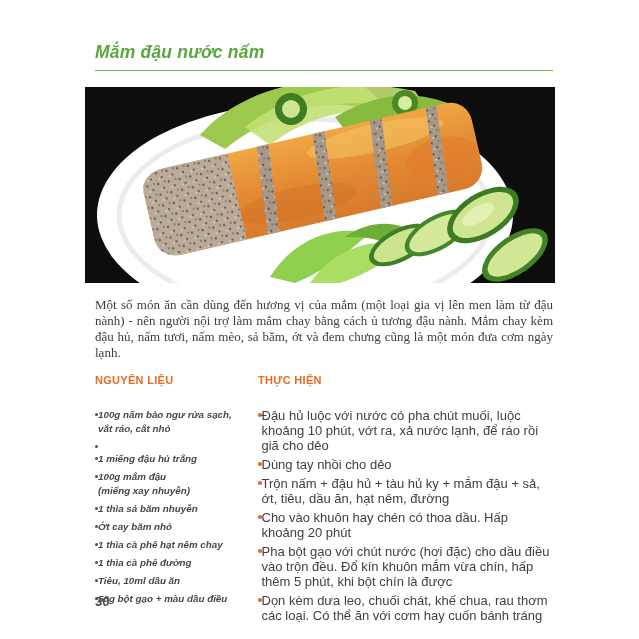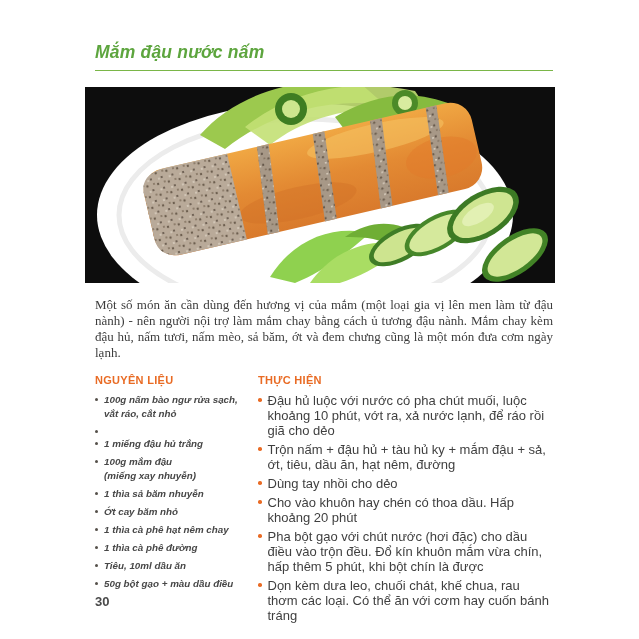--- a/index.html
+++ b/index.html
@@ -48,28 +48,28 @@
   }
   
   .columns{
     display:flex;
     gap:13px;
     margin-top:13px;
   }
   .col-left{width:150px;flex:none;}
   .col-right{flex:1;min-width:0;}
   .section-heading{
-    margin:0 0 7px 0;
+    margin:0 0 22px 0;
     font-size:11px;
     font-weight:bold;
     letter-spacing:.3px;
     color:#e96b24;
   }
   ul.list{list-style:none;margin:0;padding:0;}
-  ul.list li{display:flex;gap:6px;}
+  ul.list li{display:flex;gap:0;}
   .bullet{
     flex:none;
     width:3.5px;height:3.5px;border-radius:50%;
     margin-top:5px;
   }
   .col-left .bullet{background:#55504a;width:3px;height:3px;}
   .col-right .bullet{background:#e96b24;}
   .ing-list li{
     font-size:9.8px;line-height:13.5px;
     font-style:italic;font-weight:bold;
@@ -236,25 +236,25 @@
 
     <div class="col-right">
       <h2 class="section-heading">THỰC HIỆN</h2>
       <ul class="list step-list">
         <li>
             <span class="bullet"></span>
             <span class="txt">Đậu hủ luộc với nước có pha chút muối, luộc khoảng 10 phút, vớt ra, xả nước lạnh, để ráo rồi giã cho dẻo</span>
           </li>
         <li>
             <span class="bullet"></span>
+            <span class="txt">Dùng tay nhồi cho dẻo</span>
+          </li>
+        <li>
+            <span class="bullet"></span>
             <span class="txt">Trộn nấm + đậu hủ + tàu hủ ky + mắm đậu + sả, ớt, tiêu, dầu ăn, hạt nêm, đường</span>
-          </li>
-        <li>
-            <span class="bullet"></span>
-            <span class="txt">Dùng tay nhồi cho dẻo</span>
           </li>
         <li>
             <span class="bullet"></span>
             <span class="txt">Cho vào khuôn hay chén có thoa dầu. Hấp khoảng 20 phút</span>
           </li>
         <li>
             <span class="bullet"></span>
             <span class="txt">Pha bột gạo với chút nước (hơi đặc) cho dầu điều vào trộn đều. Đổ kín khuôn mắm vừa chín, hấp thêm 5 phút, khi bột chín là được</span>
           </li>
         <li>

